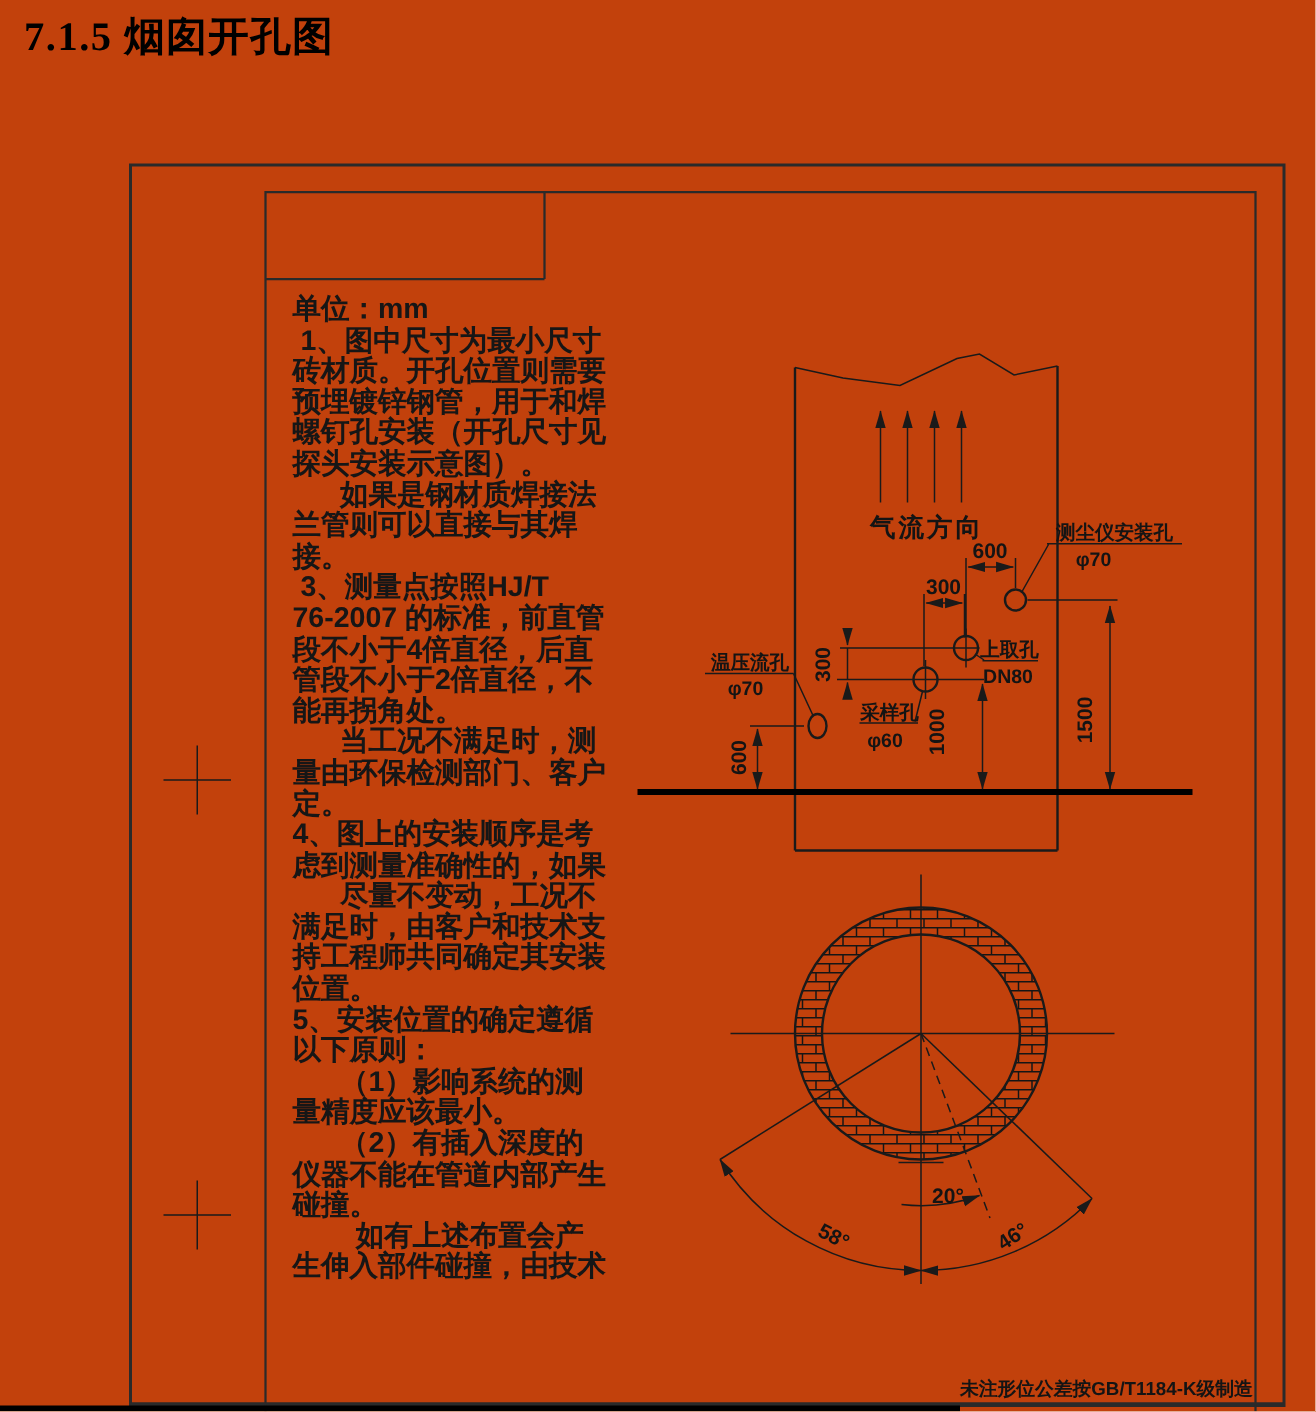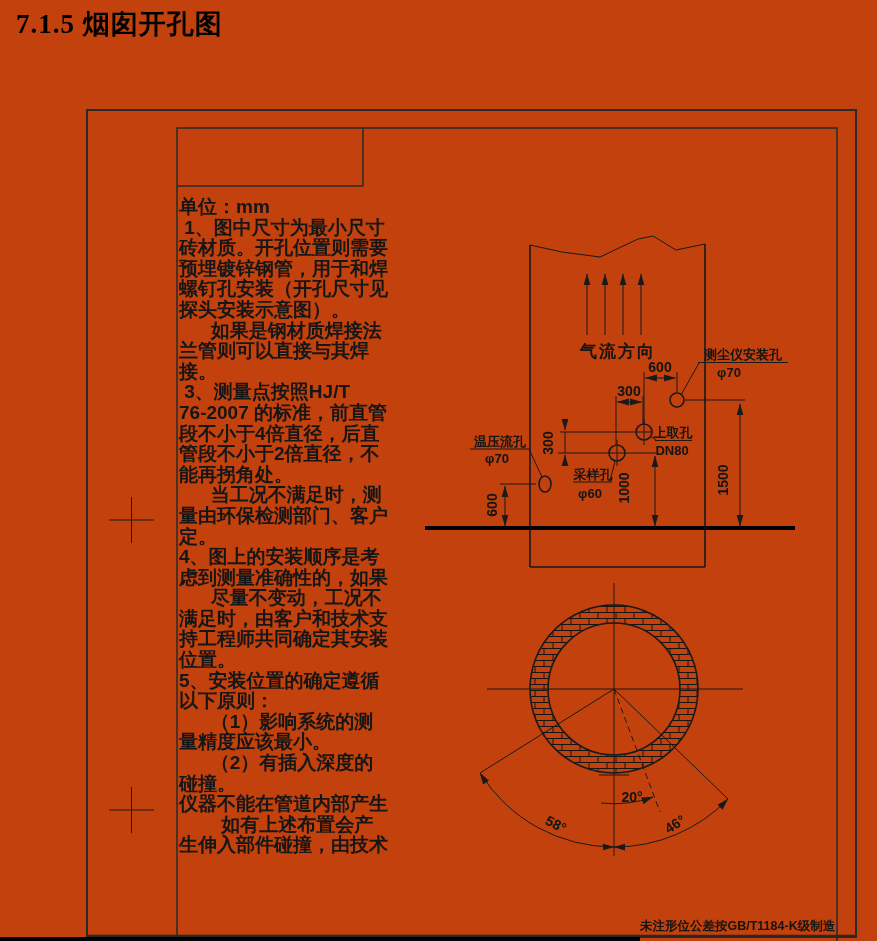--- a/index.html
+++ b/index.html
@@ -2,21 +2,21 @@
 <html><head>
 <meta charset="utf-8">
 <style>
   html,body{margin:0;padding:0;background:#ffffff;}
   .page{position:relative;width:877px;height:941px;background:#c2410c;overflow:hidden;
         font-family:"Liberation Sans","DejaVu Sans",sans-serif;color:#111;}
   .title{position:absolute;left:16px;top:6px;margin:0;font-size:27px;font-weight:bold;
          font-family:"Liberation Serif","DejaVu Serif",serif;color:#000;letter-spacing:1px;}
   .notes{position:absolute;left:179px;top:197px;width:232px;font-size:19px;font-weight:bold;
          line-height:20.6px;color:#161616;}
-  .note-line{white-space:pre;height:20.6px;overflow:visible;}
+  .note-line{white-space:pre;height:20.6px;overflow:visible;margin-left:16px;}
   svg{position:absolute;left:0;top:0;pointer-events:none;}
   svg text{font-family:"Liberation Sans","DejaVu Sans",sans-serif;fill:#141414;}
   .cad{stroke:#1a1a1a;fill:none;stroke-width:1.6;}
   .thin{stroke:#1a1a1a;fill:none;stroke-width:1;}
   .thick{stroke:#000;fill:none;stroke-width:4;}
   .frame{stroke:#2a2a2a;fill:none;stroke-width:2;}
   .frame2{stroke:#2a2a2a;fill:none;stroke-width:1.5;}
   .lbl{font-size:13px;font-weight:bold;}
   .dim{font-size:14px;font-weight:bold;}
 </style>
@@ -49,22 +49,22 @@
       <div class="note-line">虑到测量准确性的，如果</div>
       <div class="note-line">      尽量不变动，工况不</div>
       <div class="note-line">满足时，由客户和技术支</div>
       <div class="note-line">持工程师共同确定其安装</div>
       <div class="note-line">位置。</div>
       <div class="note-line">5、安装位置的确定遵循</div>
       <div class="note-line">以下原则：</div>
       <div class="note-line">      （1）影响系统的测</div>
       <div class="note-line">量精度应该最小。</div>
       <div class="note-line">      （2）有插入深度的</div>
+      <div class="note-line">仪器不能在管道内部产生</div>
       <div class="note-line">碰撞。</div>
-      <div class="note-line">仪器不能在管道内部产生</div>
       <div class="note-line">        如有上述布置会产</div>
       <div class="note-line">生伸入部件碰撞，由技术</div>
     </div>
 
   <svg width="877" height="941" viewBox="0 0 877 941">
     <defs>
       <marker id="arr" markerUnits="userSpaceOnUse" markerWidth="12" markerHeight="9" viewBox="0 0 11 8" refX="10.5" refY="4" orient="auto-start-reverse">
         <path d="M0,0.8 L11,4 L0,7.2 Z" fill="#1a1a1a"></path>
       </marker>
       <pattern id="brick" width="18" height="12" patternUnits="userSpaceOnUse">

